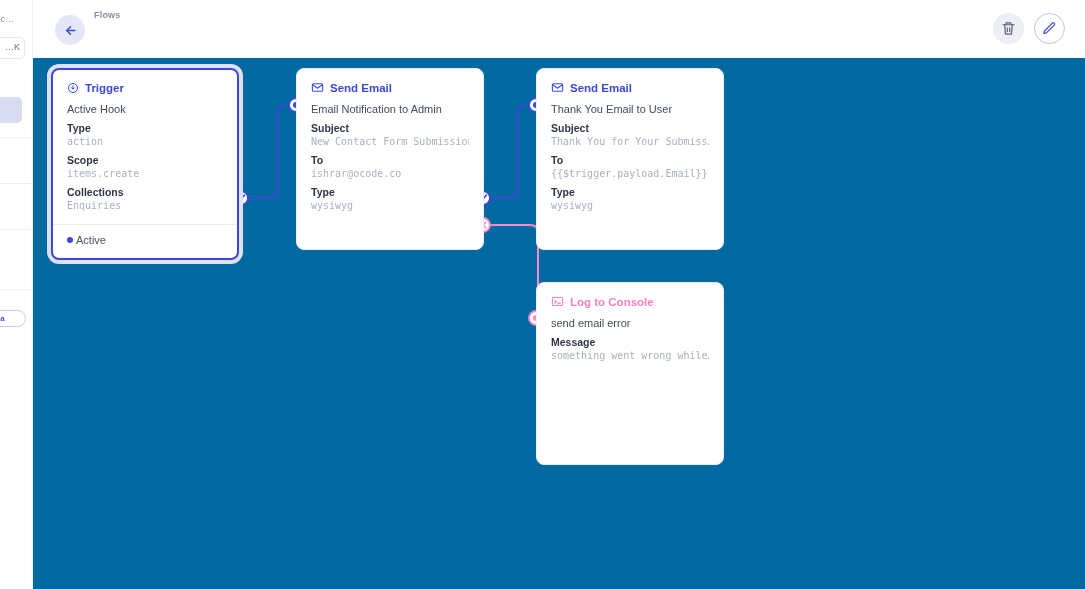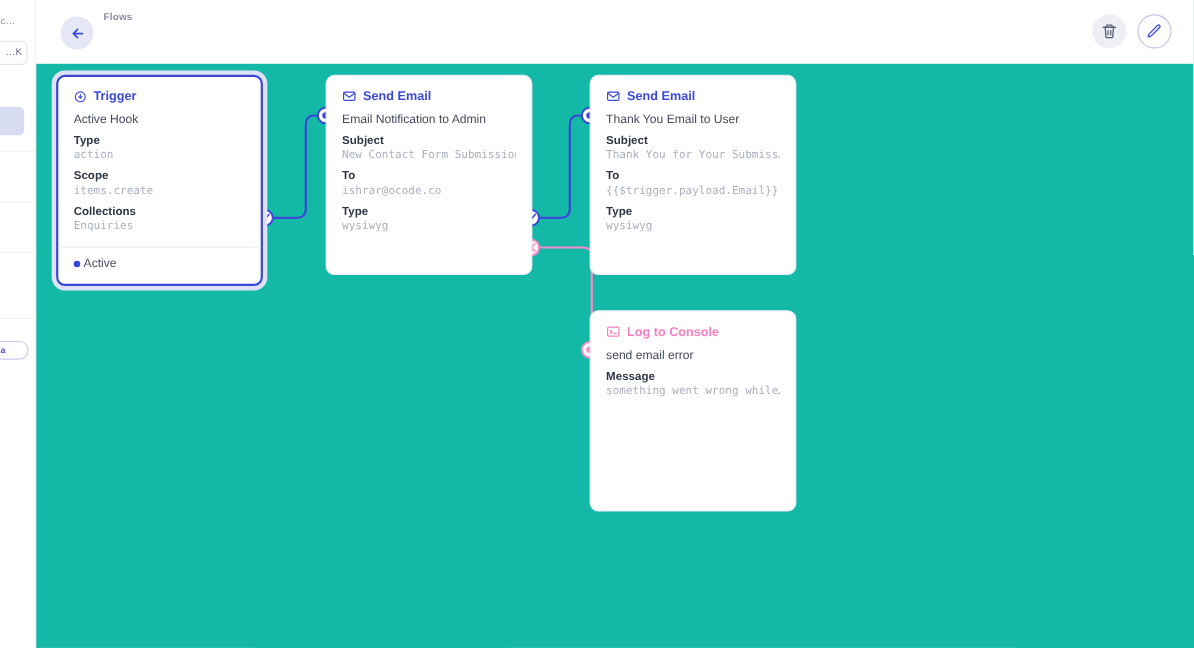--- a/index.html
+++ b/index.html
@@ -64,21 +64,21 @@
   .title-dot { width: 7px; height: 7px; border-radius: 50%; background: #3b49d6; display:inline-block; }
   .hdr-actions { position: absolute; right: 20px; top: 13px; display: flex; gap: 10px; }
   .icon-btn {
     width: 31px; height: 31px; border-radius: 50%; border: none; cursor: pointer;
     display: flex; align-items: center; justify-content: center; background: transparent;
   }
   .icon-btn.filled { background: #eeeff5; }
   .icon-btn.outlined { border: 1px solid #bfc4e8; background: #fff; }
 
   
-  .canvas { position: absolute; left: 33px; top: 58px; right: 0; bottom: 0; background: #14b8a6; }
+  .canvas { position: absolute; left: 33px; top: 58px; right: 0; bottom: 0; background: #0369a1; }
   .edges { position: absolute; left: 0; top: 0; width: 1052px; height: 531px; pointer-events: none; }
 
   
   .node {
     position: absolute; background: #fff; border: 1px solid #e7ecf7;
     border-radius: 8px; padding: 12px 14px;
   }
   .node.selected {
     border: 2px solid #3b49d6;
     box-shadow: 0 0 0 4px #dfe2f5;

